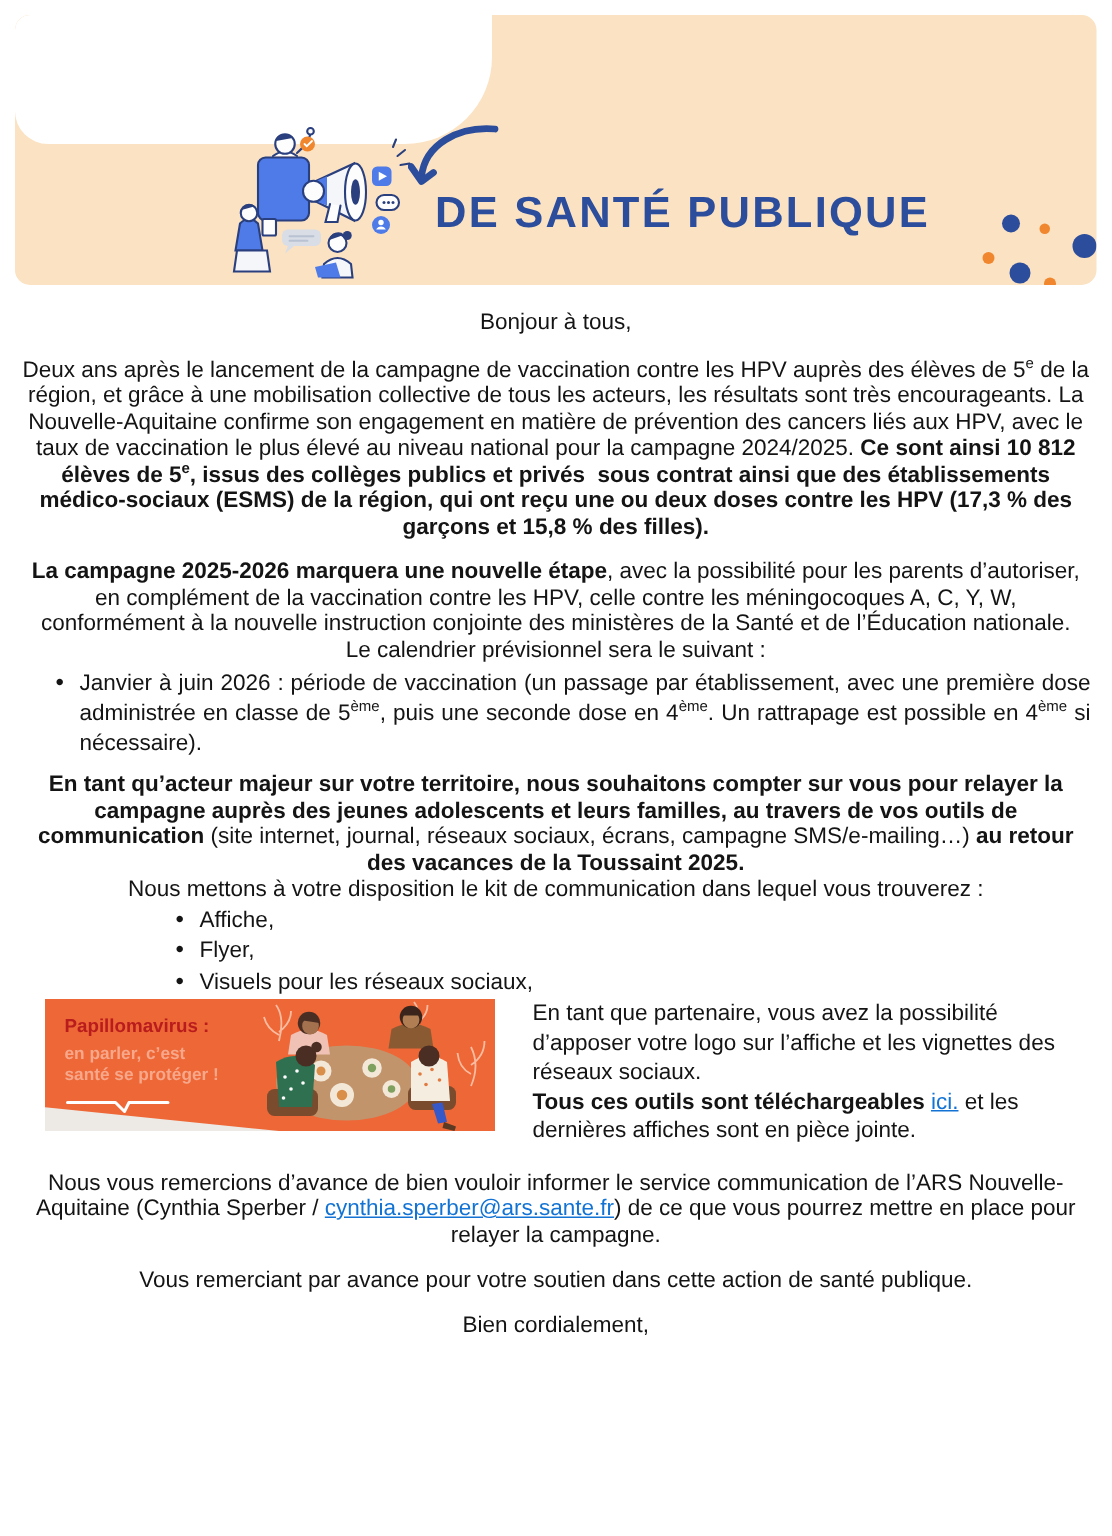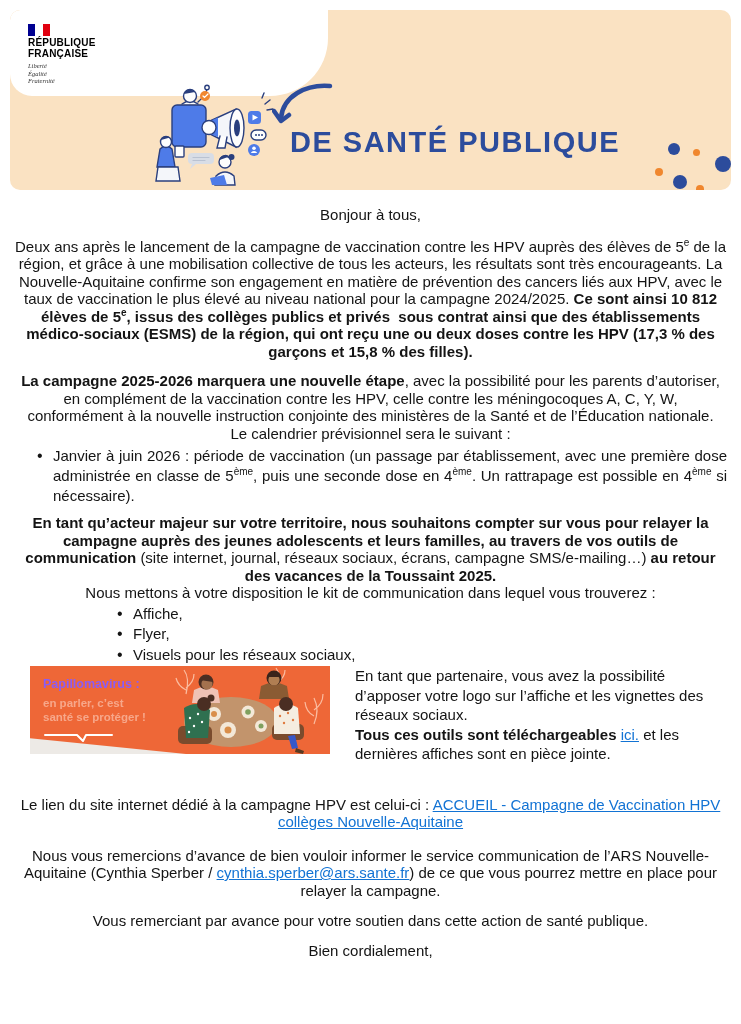--- a/index.html
+++ b/index.html
@@ -62,49 +62,33 @@
   .kit-list li { position:relative; padding-left:16px; margin-bottom:1px; }
   .kit-list li::before { content:"•"; position:absolute; left:0; top:0; font-size:16px; }
 
   
   .kit-row { display:flex; margin-top:2px; align-items:flex-start; }
   .hpv-banner { position:relative; flex:none; margin-left:16px; width:300px; height:88px;
                 background:#EDEae6; overflow:hidden; }
   .hpv-orange { position:absolute; inset:0; background:#EE6737;
                 clip-path:polygon(0 0,100% 0,100% 100%,52% 100%,0 82%); }
   .hpv-text { position:absolute; left:13px; top:10px; }
-  .hpv-title { font-size:12.5px; font-weight:bold; color:#8b5cf6; }
+  .hpv-title { font-size:12.5px; font-weight:bold; color:#b91c1c; }
   .hpv-sub { font-size:11.5px; font-weight:bold; color:#F7A78A; line-height:14px; margin-top:2px; }
   .hpv-squiggle { margin-top:8px; }
   .hpv-illus { position:absolute; right:2px; bottom:0; }
   .kit-note { margin-left:25px; width:378px; font-size:15px; line-height:19.5px; }
 </style>
 </head>
 <body>
 
 <div class="page">
 
   <div class="banner">
     <div class="logo-card">
-      <div class="rf">
-        <div class="rf-flag">
-            <span class="fb"></span>
-            <span class="fw"></span>
-            <span class="fr"></span>
-          </div>
-        <div class="rf-name">
-          <div>RÉPUBLIQUE</div>
-          <div>FRANÇAISE</div>
-        </div>
-        <div class="rf-motto">
-          <div>Liberté</div>
-          <div>Égalité</div>
-          <div>Fraternité</div>
-        </div>
-      </div>
     </div>
 
 
     <svg class="arrow" width="64" height="52" viewBox="0 0 64 52">
       <path d="M58 6 C34 4 11 16 9 38" fill="none" stroke="#2C4C9C" stroke-width="4.5" stroke-linecap="round"></path>
       <path d="M2 31 L9 41 L17 35" fill="none" stroke="#2C4C9C" stroke-width="4.5" stroke-linecap="round" stroke-linejoin="round"></path>
     </svg>
 
     <div class="subtitle">DE SANTÉ PUBLIQUE</div>
 
@@ -241,21 +225,20 @@
           <path d="M160 70 l4 13 6 -1 -3 -13 z" fill="#3758C9"></path>
           <path d="M168 82 l8 3 -1 3 -8 -2 z" fill="#5A3A22"></path>
         </svg>
       </div>
       <div class="kit-note">
         <div>En tant que partenaire, vous avez la possibilité d’apposer votre logo sur l’affiche et les vignettes des réseaux sociaux.</div>
         <div><b>Tous ces outils sont téléchargeables </b><a href="#">ici.</a><span> et les dernières affiches sont en pièce jointe.</span></div>
       </div>
     </div>
 
-    <p class="site"><span>Le lien du site internet dédié à la campagne HPV est celui-ci : </span><a href="#">ACCUEIL - Campagne de Vaccination HPV collèges Nouvelle-Aquitaine</a></p>
 
     <p class="thanks"><span>Nous vous remercions d’avance de bien vouloir informer le service communication de l’ARS Nouvelle-Aquitaine (Cynthia Sperber / </span><a href="#">cynthia.sperber@ars.sante.fr</a><span>) de ce que vous pourrez mettre en place pour relayer la campagne.</span></p>
 
     <p class="closing">Vous remerciant par avance pour votre soutien dans cette action de santé publique.</p>
 
     <p class="signoff">Bien cordialement,</p>
 
   </div>
 </div>
 

